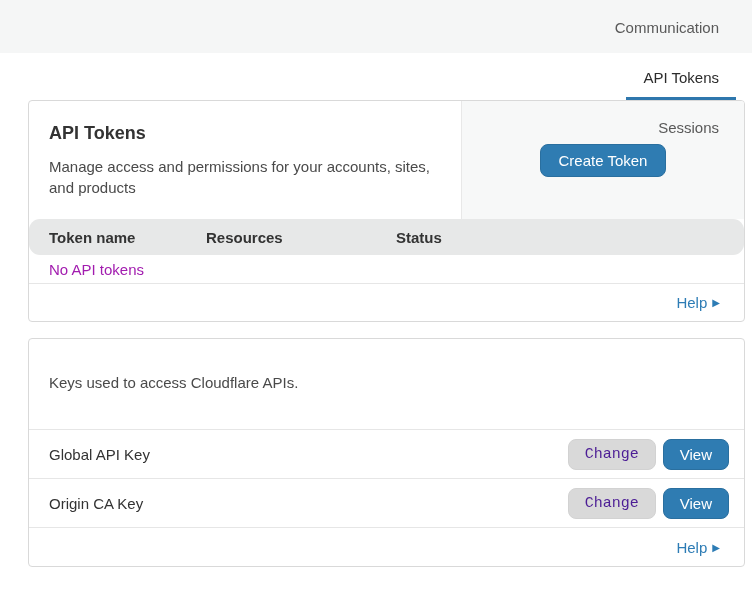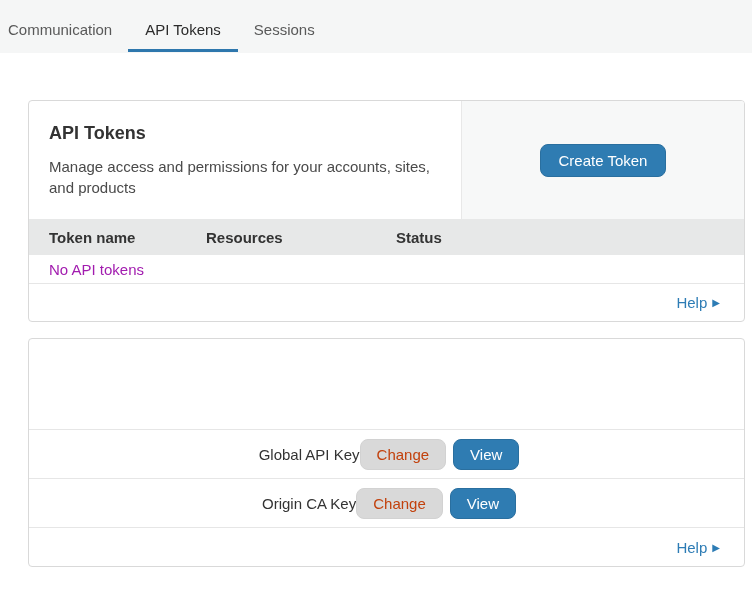--- a/index.html
+++ b/index.html
@@ -8,22 +8,22 @@
     background: #ffffff;
     font-family: "Liberation Sans", "DejaVu Sans", sans-serif;
     color: #333333;
     overflow: hidden;
   }
   
   .tabbar {
     height: 53px;
     background: #f5f6f6;
     display: flex;
-    align-items: center;
-    padding-left: 8px;
+    align-items: flex-end;
+    flex-direction: column;
   }
   .tab {
     font-size: 15px;
     color: #595959;
     margin-right: 33px;
     padding: 19px 0 14px 0;
     position: relative;
     cursor: pointer;
     white-space: nowrap;
   }
@@ -85,33 +85,35 @@
   }
   .btn-primary {
     background: #2f7cb2;
     border-color: #2a6f9f;
     color: #ffffff;
     padding: 7px 18px;
   }
   .btn-secondary {
     background: #d9d9d9;
     border-color: #d2d2d2;
-    color: #c2410c;
+    color: #4c1d95;
     padding: 6px 16px;
+    font-family: Liberation Mono, monospace;
   }
   .btn-small { padding: 6px 16px; }
   
   .table-header {
     display: flex;
     height: 36px;
     align-items: center;
     background: #e7e8e8;
     font-size: 15px;
     font-weight: bold;
     color: #333333;
+    border-radius: 11px;
   }
   .th-token { flex: 0 0 177px; padding-left: 20px; }
   .th-permissions { flex: 0 0 195px; }
   .th-resources { flex: 0 0 190px; }
   .th-status { flex: 1; }
   .empty-row {
     height: 29px;
     display: flex;
     align-items: center;
     padding-left: 20px;
@@ -139,21 +141,21 @@
     margin-left: 5px;
     color: #2d7cb5;
   }
   
   .keys-head { padding: 21px 20px 0 20px; height: 90px; }
   .key-row {
     height: 49px;
     border-top: 1px solid #e6e6e6;
     display: flex;
     align-items: center;
-    justify-content: center;
+    justify-content: space-between;
     padding: 0 15px 0 20px;
   }
   .key-name { font-size: 15px; color: #333333; }
   .key-actions { display: flex; gap: 7px; }
   .keys-footer {
     height: 39px;
     border-top: 1px solid #e6e6e6;
     display: flex;
     align-items: center;
     justify-content: flex-end;
@@ -193,20 +195,21 @@
     <div class="card-footer">
       <a class="help-link">
         <span>Help</span>
         <span class="help-arrow">▶</span>
       </a>
     </div>
   </div>
 
   <div class="card">
     <div class="keys-head">
+      <div class="card-desc">Keys used to access Cloudflare APIs.</div>
     </div>
 
     <div class="key-row">
       <div class="key-name">Global API Key</div>
       <div class="key-actions">
         <button class="btn btn-secondary btn-small">Change</button>
         <button class="btn btn-primary btn-small">View</button>
       </div>
     </div>
 

